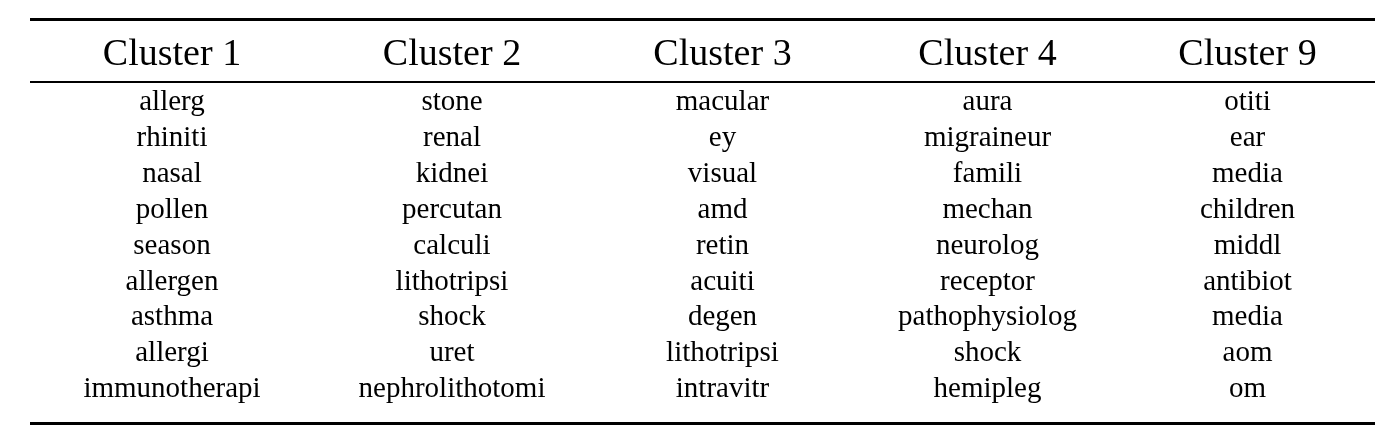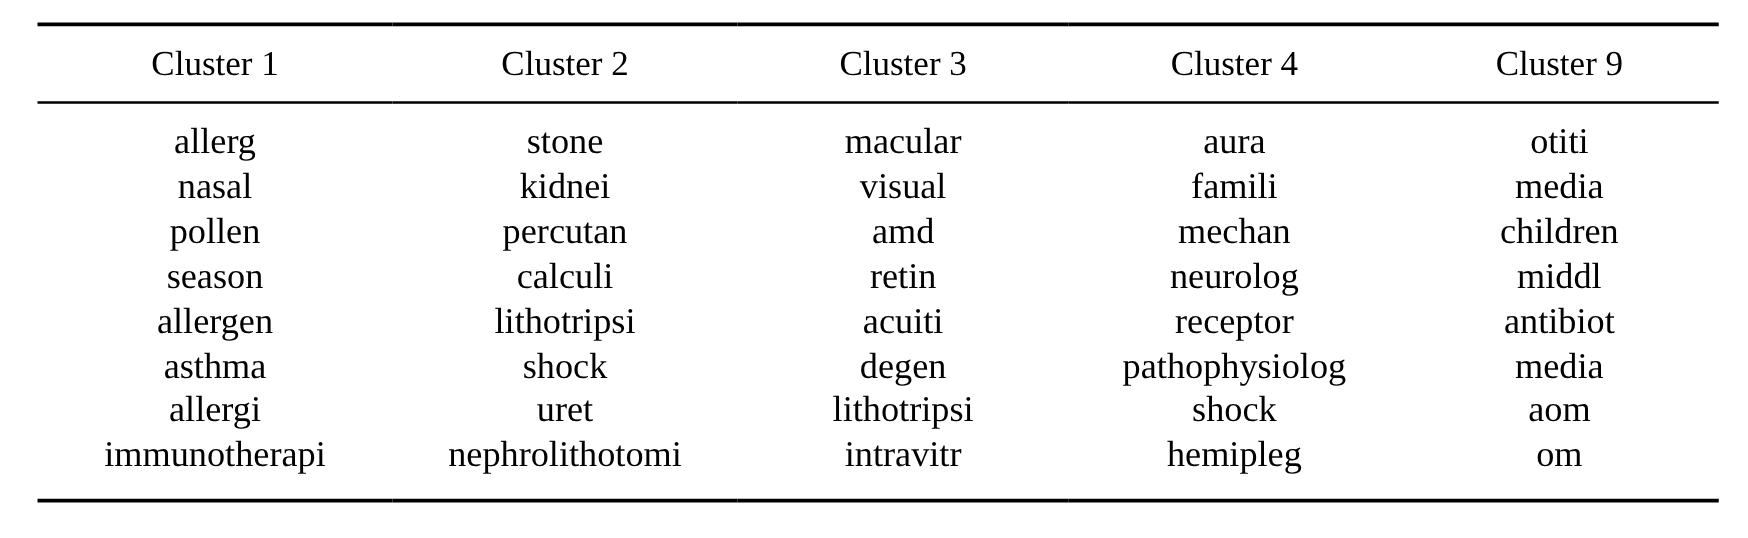--- a/index.html
+++ b/index.html
@@ -40,38 +40,37 @@
   }
   .rule-mid {
     border-bottom: 2px solid #000000;
   }
   .rule-bottom {
     border-bottom: 3px solid #000000;
   }
 
   thead th {
     font-weight: normal;
-    font-size: 28px;
+    font-size: 38px;
     line-height: 30px;
     padding: 16px 0 14px 0;
     white-space: nowrap;
   }
 
   tbody td {
     font-weight: normal;
     font-size: 29px;
     line-height: 35.9px;
     text-align: center;
     padding: 0;
     white-space: nowrap;
     vertical-align: middle;
   }
 
   tbody tr:first-child td {
-    padding-top: 13px;
   }
   tbody tr:last-child td {
     padding-bottom: 16px;
   }
 </style>
 </head>
 <body>
 
 <div class="table-wrap">
   <table class="cluster-table">
@@ -91,20 +90,27 @@
         <th>Cluster 9</th>
       </tr>
     </thead>
     <tbody>
       <tr>
         <td>allerg</td>
         <td>stone</td>
         <td>macular</td>
         <td>aura</td>
         <td>otiti</td>
+      </tr>
+      <tr>
+        <td>rhiniti</td>
+        <td>renal</td>
+        <td>ey</td>
+        <td>migraineur</td>
+        <td>ear</td>
       </tr>
       <tr>
         <td>nasal</td>
         <td>kidnei</td>
         <td>visual</td>
         <td>famili</td>
         <td>media</td>
       </tr>
       <tr>
         <td>pollen</td>

